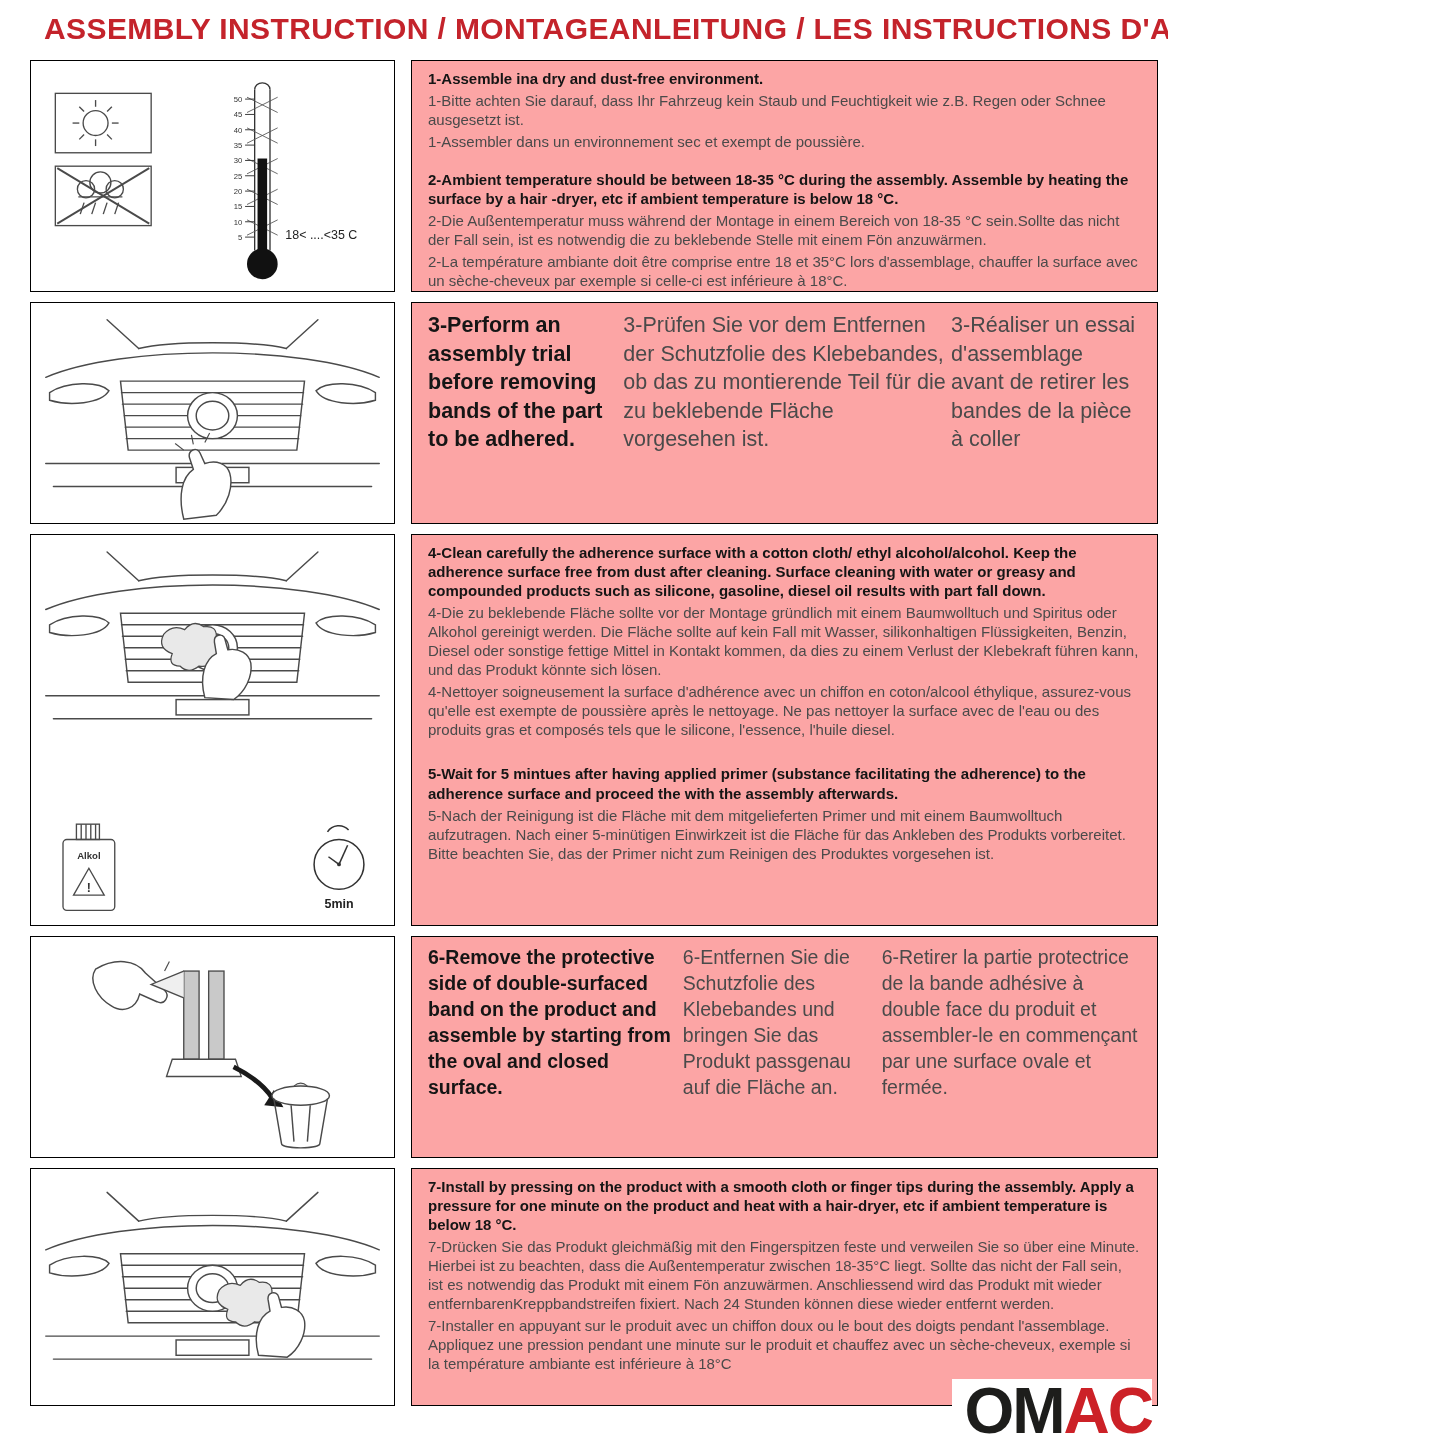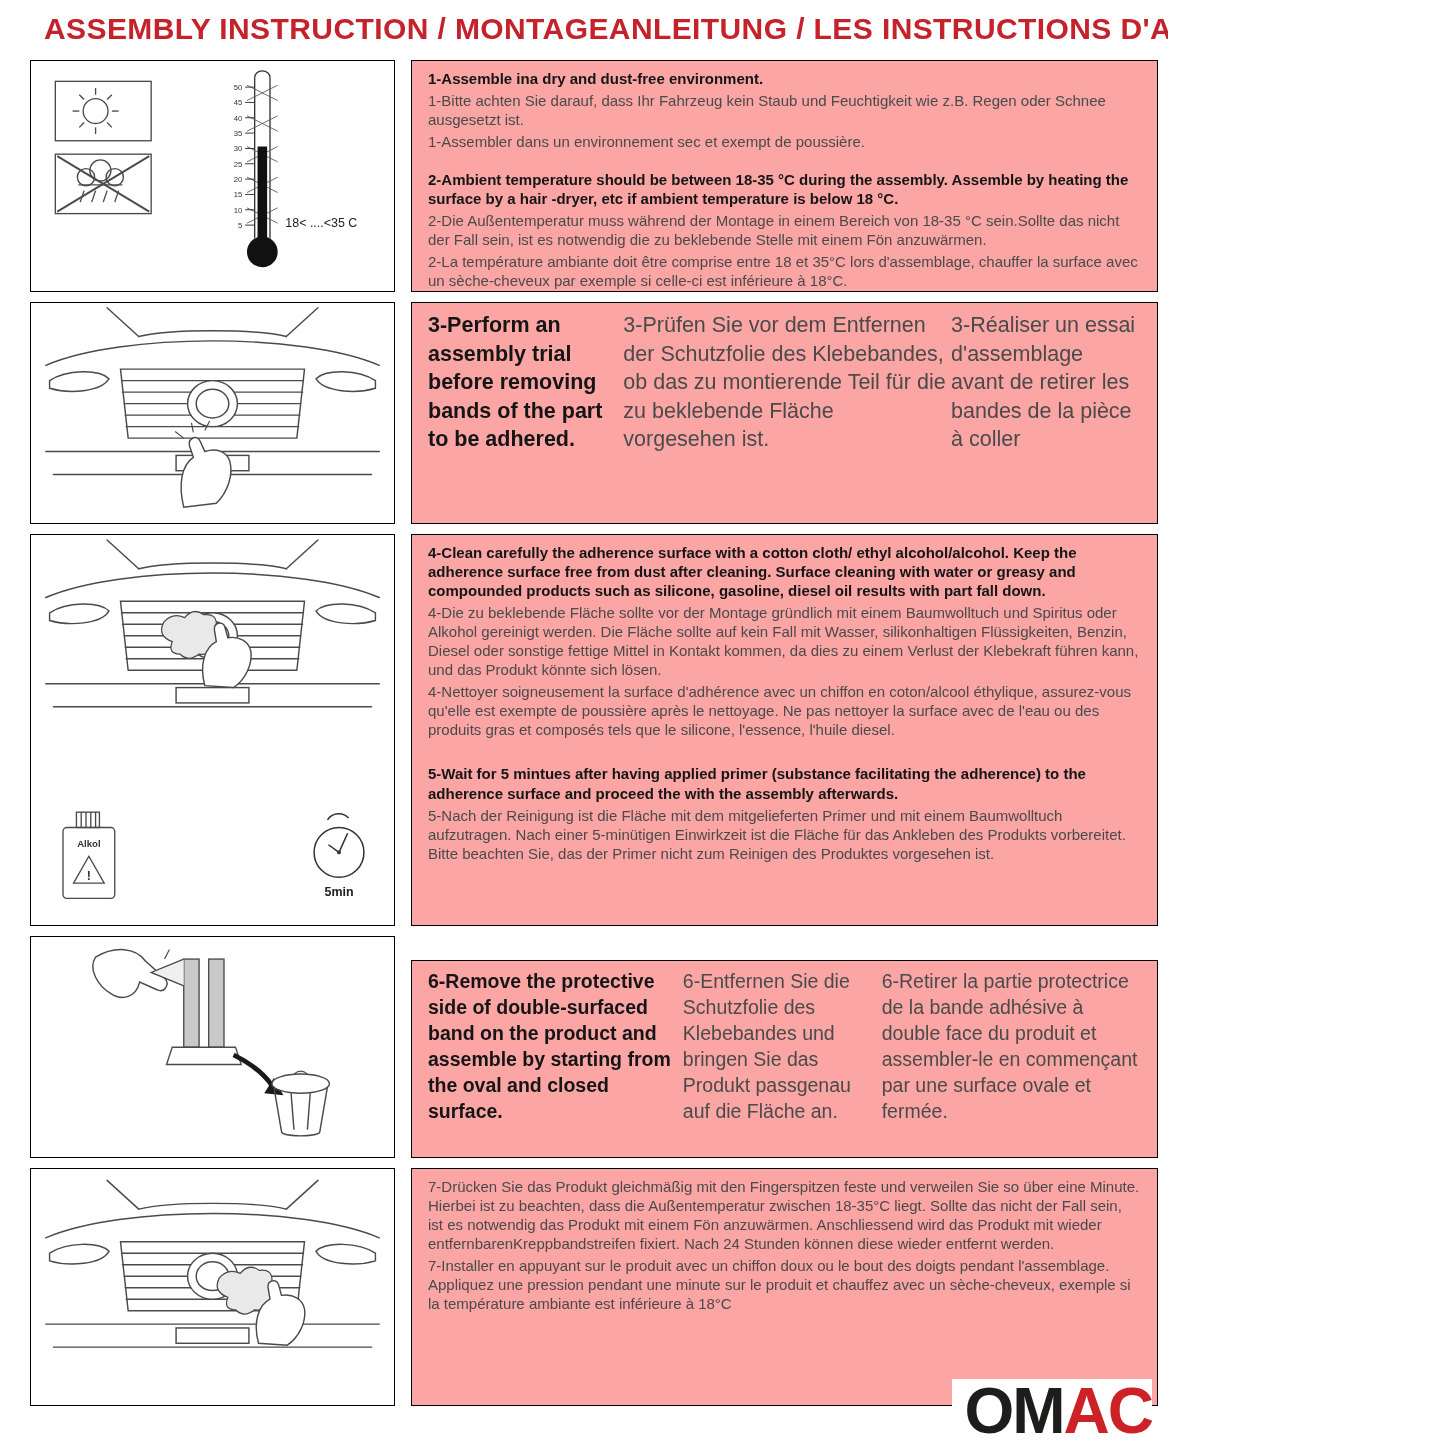--- a/index.html
+++ b/index.html
@@ -21,38 +21,38 @@
     margin: 4px 0 14px 14px;
     white-space: nowrap;
   }
   .row { display: flex; gap: 16px; margin-bottom: 10px; }
   .illus {
     flex: 0 0 365px;
     width: 365px;
     border: 1px solid #000;
     background: #fff;
     display: flex;
-    align-items: flex-start;
+    align-items: flex-end;
     justify-content: center;
     overflow: hidden;
     text-decoration: underline;
   }
   .textbox {
     flex: 1;
     border: 1px solid #000;
     background: #fca5a5;
     padding: 8px 16px;
     color: #4a4a4a;
   }
   .textbox p { margin: 0 0 3px 0; }
   .textbox p.b { color: #151515; font-weight: bold; }
   .center { display: flex; flex-direction: row; justify-content: center; }
   .fs15 { font-size: 15px; line-height: 1.27; }
   .fs21 { font-size: 21.5px; line-height: 1.33; }
-  .fs19 { font-size: 19.5px; line-height: 1.33; margin-top: 24px; }
+  .fs19 { font-size: 19.5px; line-height: 1.33; }
   .gap { height: 16px; }
   .gap-lg { height: 22px; }
   .logo {
     position: absolute;
     right: 16px;
     bottom: 2px;
     font-size: 64px;
     font-weight: bold;
     letter-spacing: -2px;
     line-height: 1;
@@ -320,20 +320,21 @@
         </g>
         <g>
           <path d="M196,132 q-16,-6 -9,-20 q9,-11 22,-5 q9,-11 20,-3 q14,-2 13,12 q13,9 0,18 q-2,13 -18,11 q-11,9 -20,0 q-13,0 -8,-13 Z" fill="#e9e9e9" stroke="#4a4a4a" stroke-width="1.3"></path>
         </g>
         <g fill="#fff" stroke="#4a4a4a" stroke-width="1.5">
           <path d="M228,180 C222,158 228,140 240,134 L238,122 C237,114 247,112 249,119 L252,130 C264,128 274,134 276,144 C278,158 270,174 258,182 Z"></path>
         </g>
       </svg>
     </div>
     <div class="textbox fs15">
+      <p class="b">7-Install by pressing on the product with a smooth cloth or finger tips during the assembly. Apply a pressure for one minute on the product and heat with a hair-dryer, etc if ambient temperature is below 18 °C.</p>
       <p>7-Drücken Sie das Produkt gleichmäßig mit den Fingerspitzen feste und verweilen Sie so über eine Minute. Hierbei ist zu beachten, dass die Außentemperatur zwischen 18-35°C liegt. Sollte das nicht der Fall sein, ist es notwendig das Produkt mit einem Fön anzuwärmen. Anschliessend wird das Produkt mit wieder entfernbarenKreppbandstreifen fixiert. Nach 24 Stunden können diese wieder entfernt werden.</p>
       <p>7-Installer en appuyant sur le produit avec un chiffon doux ou le bout des doigts pendant l'assemblage. Appliquez une pression pendant une minute sur le produit et chauffez avec un sèche-cheveux, exemple si la température ambiante est inférieure à 18°C</p>
     </div>
   </div>
 
   <div class="logo">
     <span class="lb">OM</span><span class="lr">AC</span>
   </div>
 
 </div>

